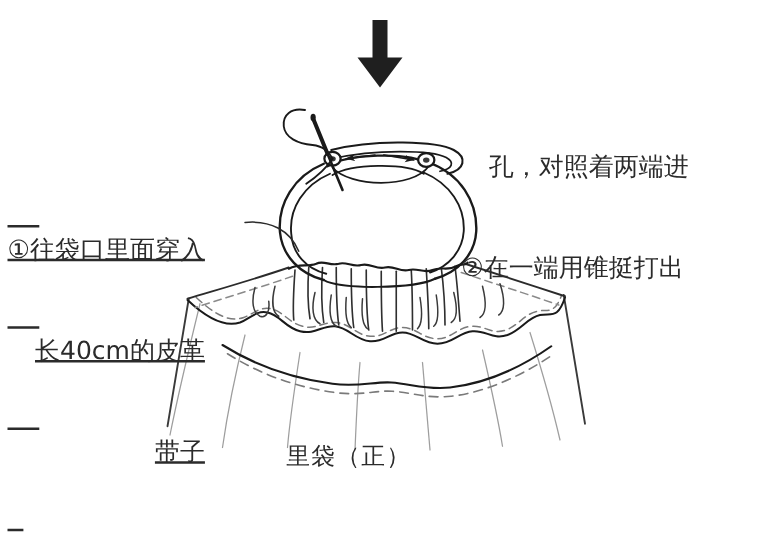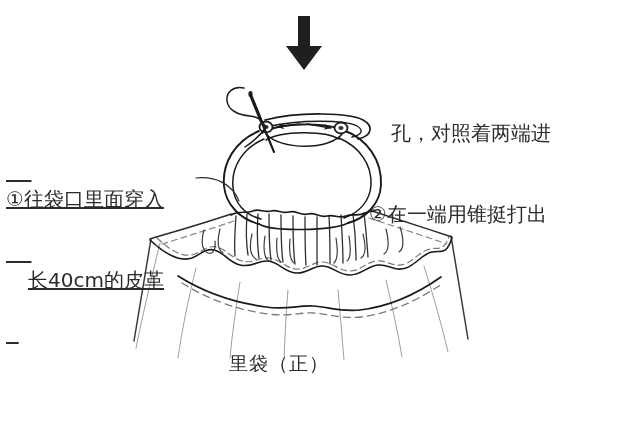--- a/index.html
+++ b/index.html
@@ -56,21 +56,20 @@
   #note-right .ln2,
   #note-right .ln3,
   #note-right .ln4,
   #note-right .ln5 { padding-left: 22px; }
 
   #caption-bottom {
     left: 229px;
     top: 352px;
     font-size: 19px;
     letter-spacing: 1px;
-    font-family: Liberation Mono, monospace;
   }
 
   .line { display: block; }
 </style>
 </head>
 <body>
 
 <div id="page">
 
   <svg class="illus" viewBox="0 0 624 433" xmlns="http://www.w3.org/2000/svg">
@@ -215,20 +214,21 @@
       </g>
 
       <path stroke="#2b2b2b" stroke-width="1.2" d="M196,178 C216,176 232,184 239,201"></path>
 
     </g>
   </svg>
 
   <div class="anno" id="note-left">
     <span class="line ln1">①往袋口里面穿入</span>
     <span class="line ln2">长40cm的皮革</span>
+    <span class="line ln3">带子</span>
   </div>
 
   <div class="anno" id="note-right">
     <span class="line ln2">孔，对照着两端进</span>
     <span class="line ln1">②在一端用锥挺打出</span>
     
   </div>
 
   <div class="anno" id="caption-bottom">里袋（正）</div>
 

